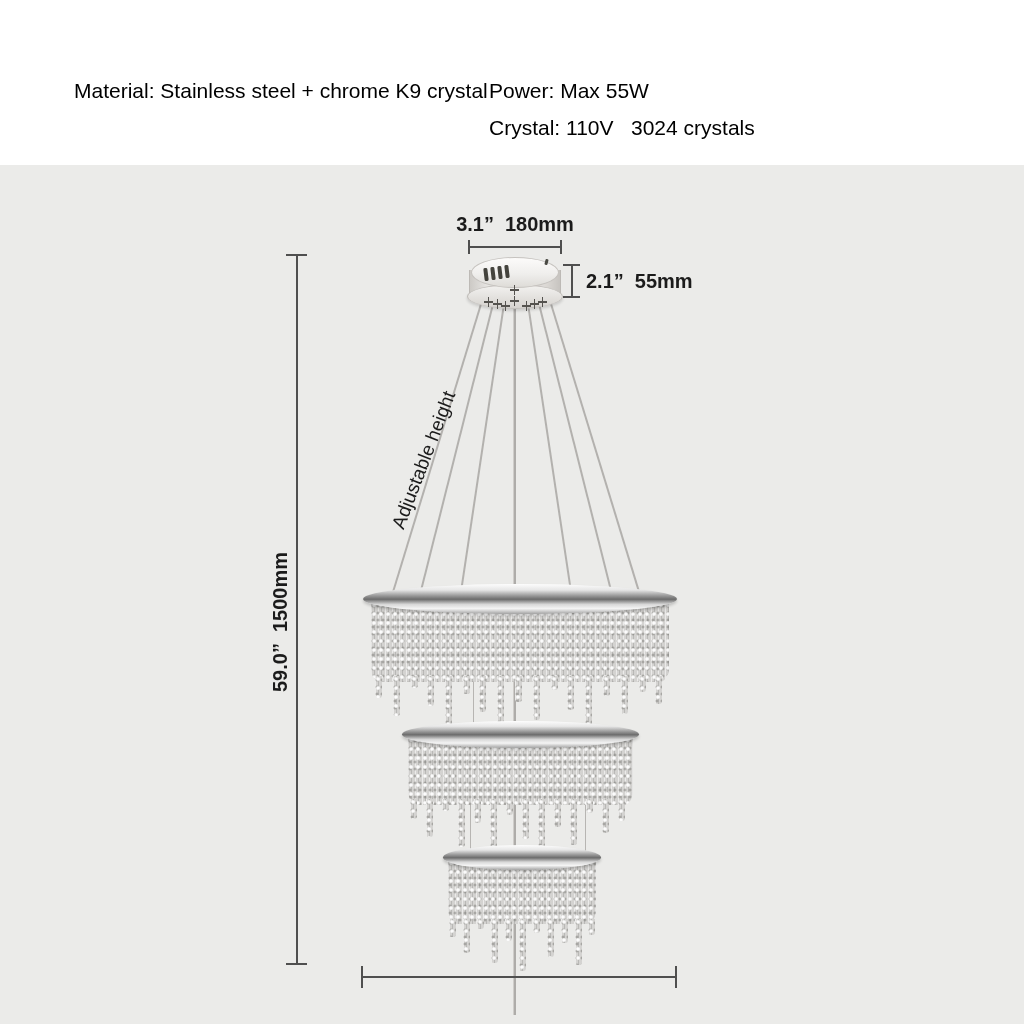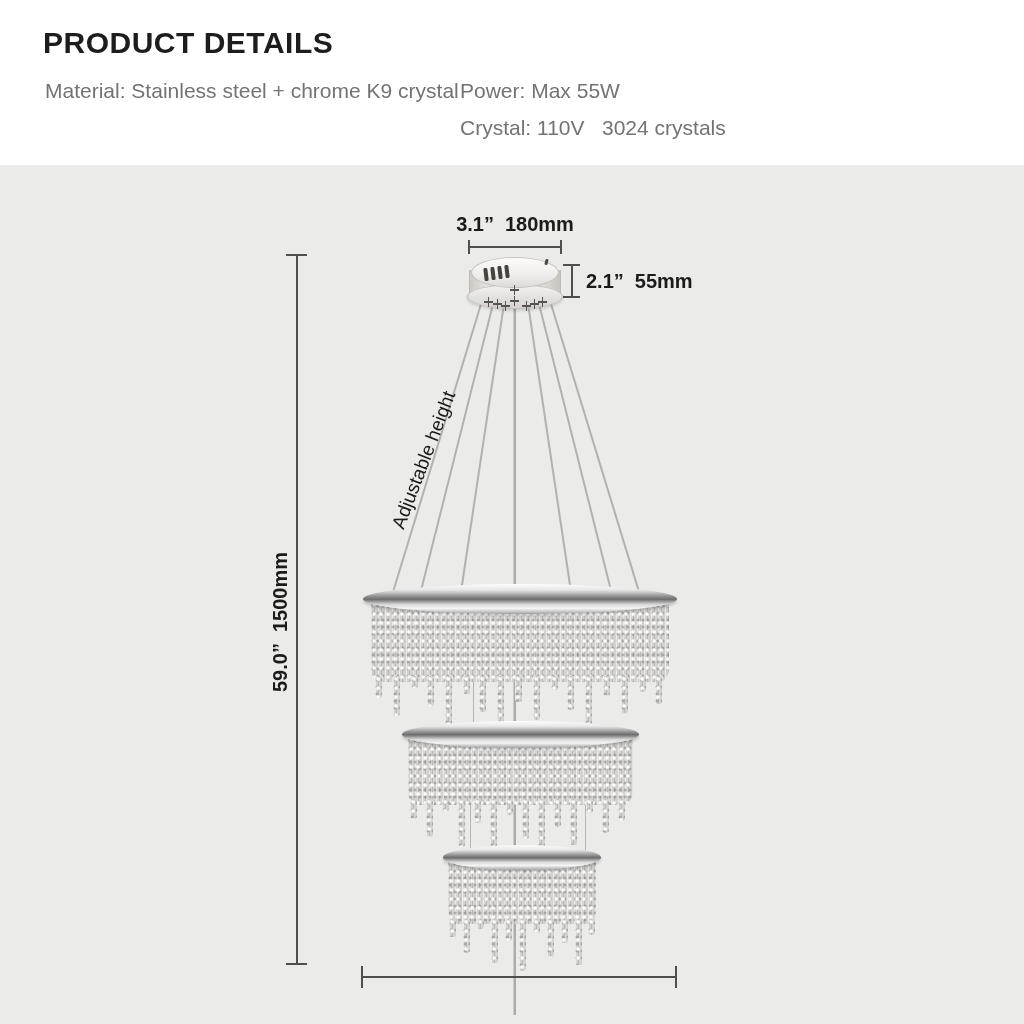--- a/index.html
+++ b/index.html
@@ -3,21 +3,21 @@
 <meta charset="utf-8">
 <style>
   * { margin:0; padding:0; box-sizing:border-box; }
   html,body { background:#fff; }
   body { font-family:"Liberation Sans", sans-serif; }
   #stage { position:relative; width:1024px; height:1024px; background:#ffffff; overflow:hidden; }
 
   
   #header { position:absolute; left:0; top:0; width:1024px; height:165px; background:#ffffff; }
   .title { position:absolute; left:43px; top:26px; font-size:30px; font-weight:700; letter-spacing:0.5px; color:#1d1d1d; }
-  .spec { position:absolute; font-size:21px; color:#737373; white-space:nowrap; }
+  .spec { position:absolute; font-size:21px; color:#000000; white-space:nowrap;margin-left:29px; }
   .c1l1 { left:45px;  top:79px; }
   .c1l2 { left:45px;  top:116px; }
   .c2l1 { left:460px; top:79px; }
   .c2l2 { left:460px; top:116px; }
   .c3l1 { left:640px; top:79px; }
   .c3l2 { left:602px; top:116px; }
 
   
   #diagram { position:absolute; left:0; top:165px; width:1024px; height:859px; background:#ebebe9; }
   #diagram > * { position:absolute; }
@@ -58,21 +58,20 @@
   .s { position:absolute; width:7px; border-radius:0 0 3px 3px; }
 
   .rot-left { transform:rotate(-90deg); }
 </style>
 </head>
 <body>
 
 <div id="stage">
 
   <div id="header">
-    <div class="title">PRODUCT DETAILS</div>
     <div class="spec c1l1">Material: Stainless steel + chrome K9 crystal</div>
     <div class="spec c2l1">Power: Max 55W</div>
     <div class="spec c2l2">Crystal: 110V</div>
     <div class="spec c3l2">3024 crystals</div>
   </div>
 
   <div id="diagram">
 
     <div class="dline" style="left:286px; top:89px;  width:21px; height:2px;"></div>
     <div class="dline" style="left:296px; top:90px;  width:2px;  height:709px;"></div>

